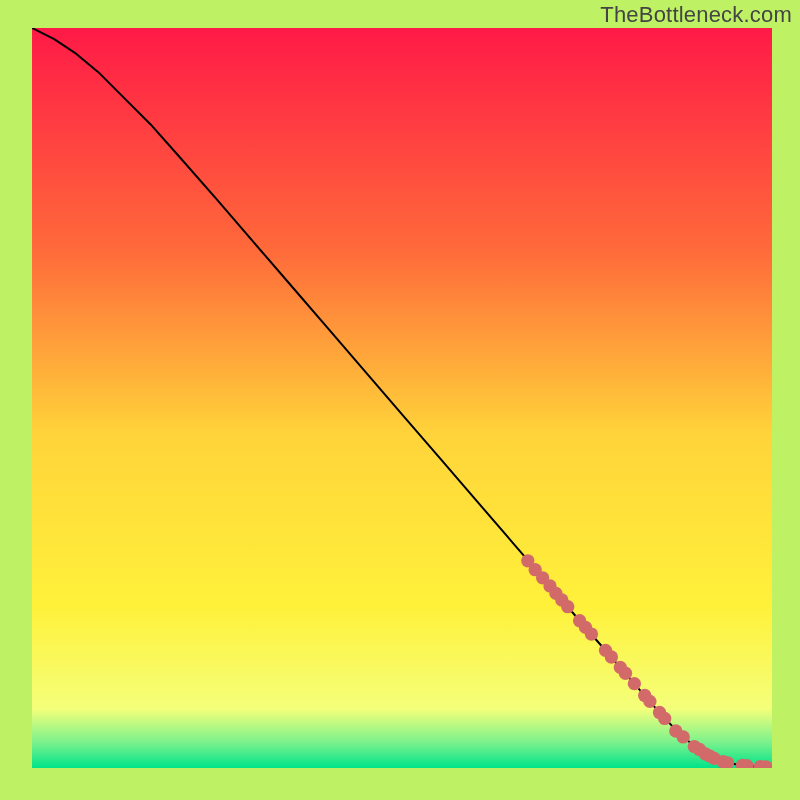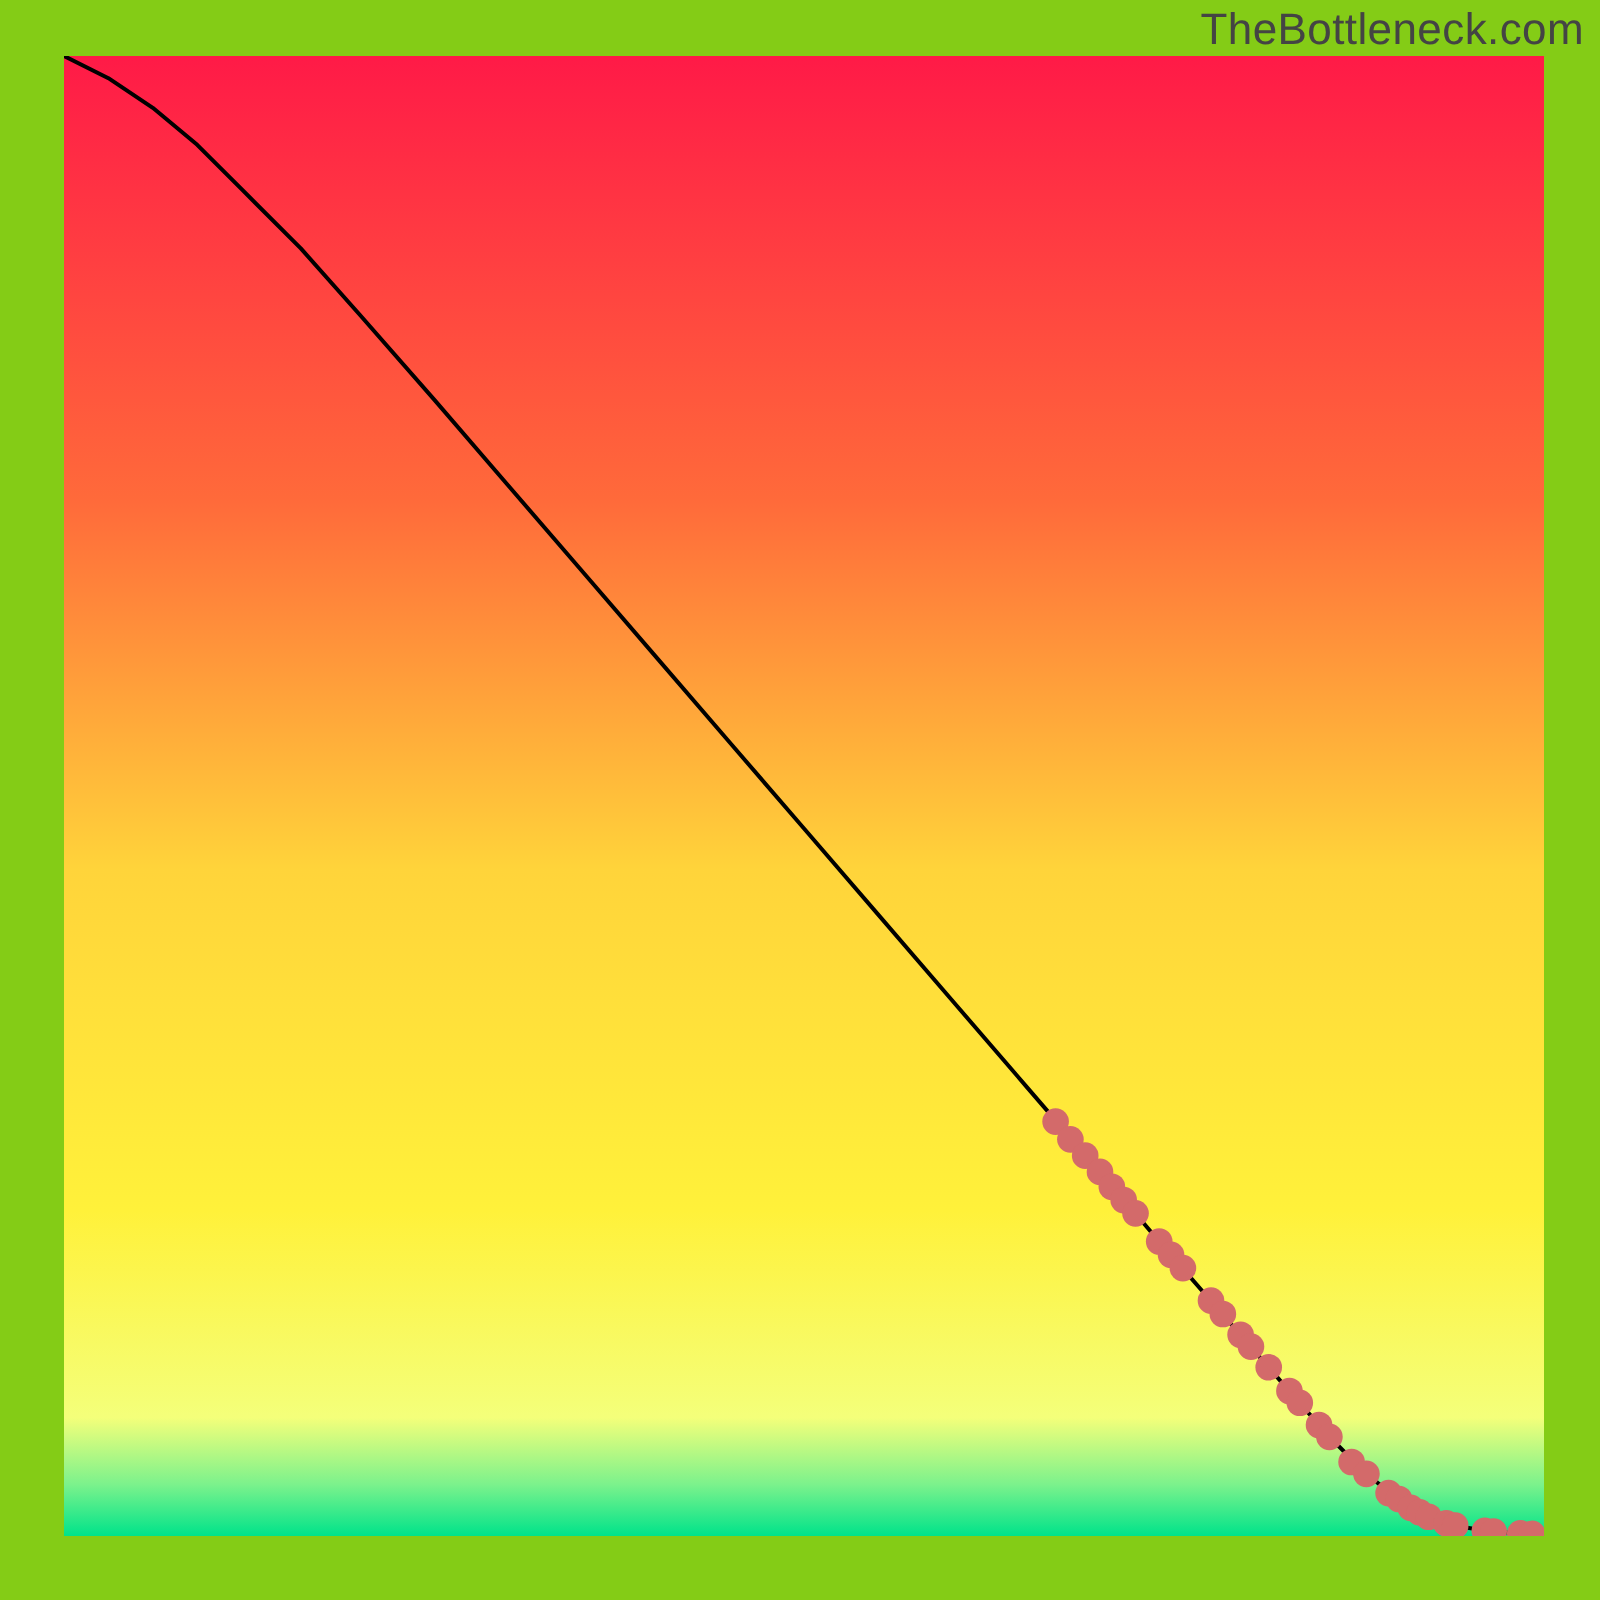--- a/index.html
+++ b/index.html
@@ -1,21 +1,21 @@
 <!DOCTYPE html>
 <html><head>
 <meta charset="utf-8">
 <style>
   * { margin: 0; padding: 0; box-sizing: border-box; }
   html, body { width: 800px; height: 800px; overflow: hidden; background: #000; }
   .stage {
     position: relative;
     width: 800px;
     height: 800px;
-    background: #84cc16;
+    background: #bef264;
   }
   .watermark {
     position: absolute;
     top: 2px;
     right: 8px;
     font-family: Arial, Helvetica, sans-serif;
     font-size: 22px;
     color: #444;
     letter-spacing: 0.2px;
     user-select: none;

